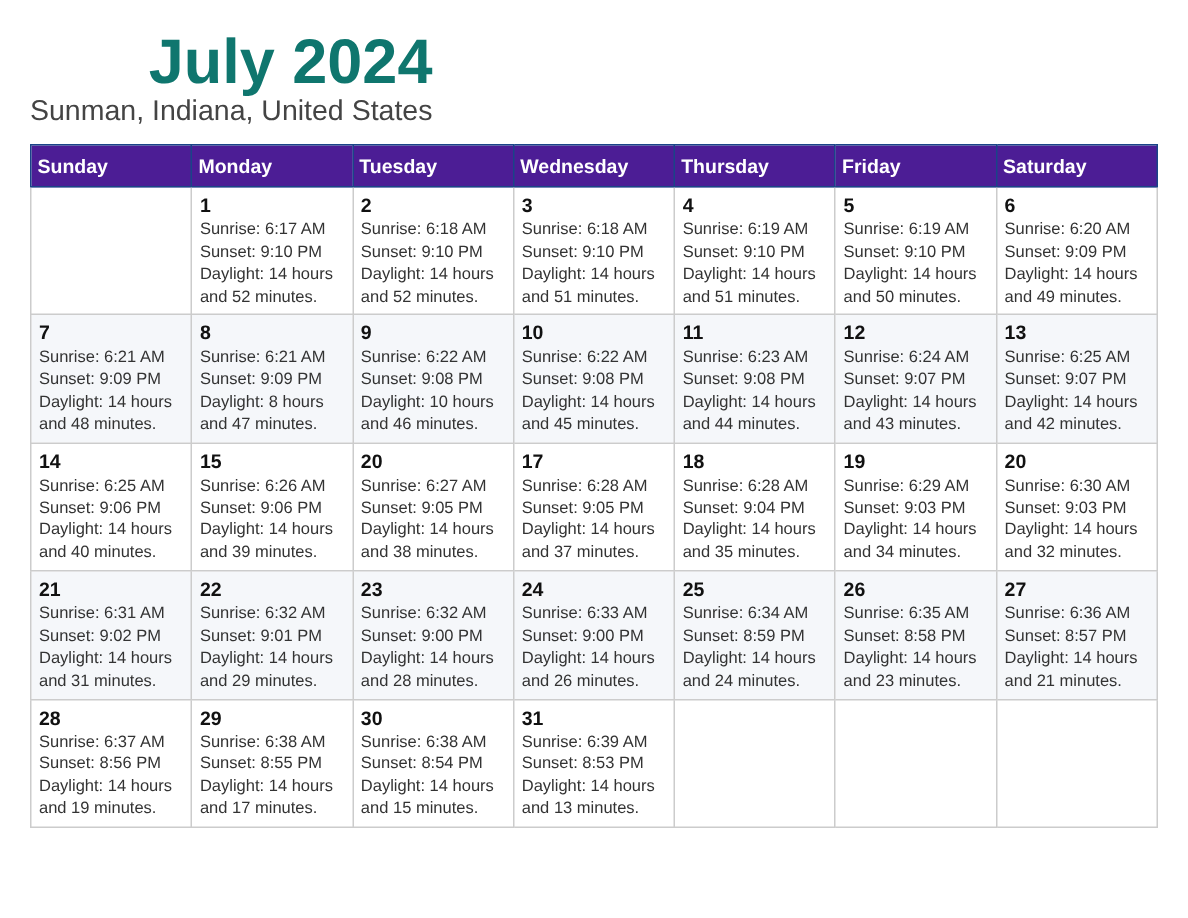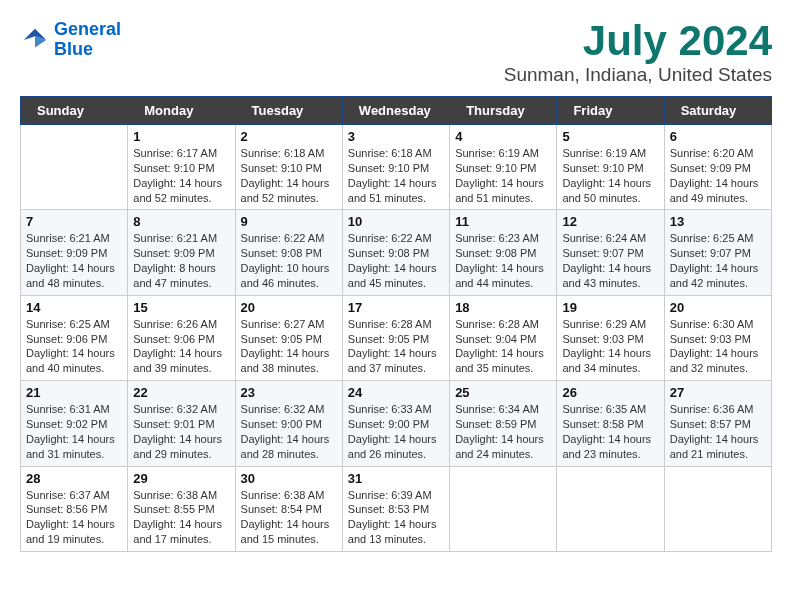--- a/index.html
+++ b/index.html
@@ -47,25 +47,25 @@
       font-size: 19px;
       color: #444;
       margin-top: 2px;
     }
     .calendar {
       width: 100%;
       border-collapse: collapse;
       border: 1px solid #ccc;
     }
     .calendar th {
-      background: #404040;
+      background: #4c1d95;
       color: #fff;
       font-size: 13px;
       font-weight: bold;
-      padding: 6px 16px;
+      padding: 6px 4px;
       text-align: left;
       border: 1px solid #1a4488;
     }
     .calendar td {
       width: calc(100%/7);
       vertical-align: top;
       border: 1px solid #ccc;
       padding: 4px 5px;
       font-size: 10.5px;
       color: #333;
@@ -90,32 +90,20 @@
       background: #fff;
     }
     .empty-cell {
       background: #f9f9f9;
     }
   </style>
 </head>
 <body>
 
 <div class="header">
-  <div class="logo">
-    <svg class="logo-bird" viewBox="0 0 40 40" xmlns="http://www.w3.org/2000/svg">
-      <polygon points="20,5 35,20 20,15 5,20" fill="#2255aa"></polygon>
-      <polygon points="20,15 35,20 20,30" fill="#4488cc"></polygon>
-    </svg>
-    <div>
-      <div class="logo-text">
-        <span>General</span><br>
-        <span style="color:#0066cc;">Blue</span>
-      </div>
-    </div>
-  </div>
   <div class="title-block">
     <div class="month-title">July 2024</div>
     <div class="location">Sunman, Indiana, United States</div>
   </div>
 </div>
 
 <table class="calendar">
   <thead>
     <tr>
     <th>Sunday</th>

